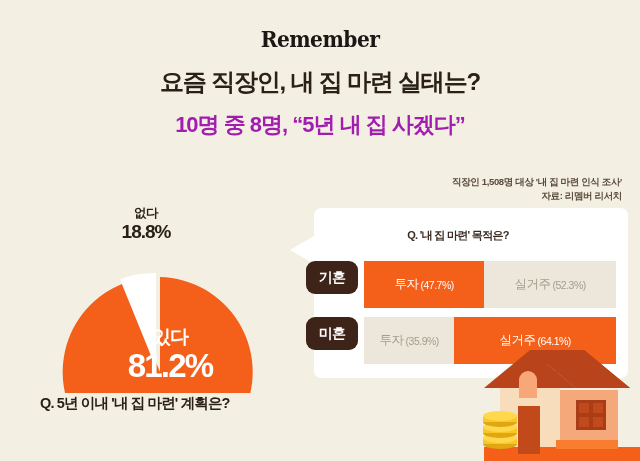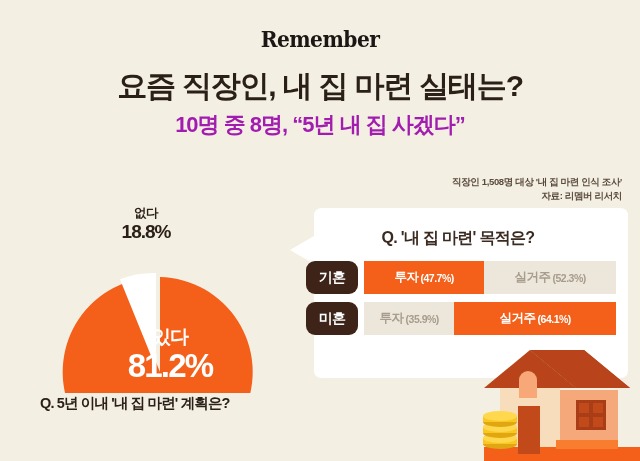--- a/index.html
+++ b/index.html
@@ -39,21 +39,21 @@
     transform: scaleX(0.92);
   }
 
   
   .headline {
     position: absolute;
     top: 66px;
     left: 0;
     width: 640px;
     text-align: center;
-    font-size: 30px;
+    font-size: 24px;
     font-weight: 700;
     letter-spacing: -1.2px;
     color: #2b2018;
   }
   .subhead {
     position: absolute;
     top: 110px;
     left: 0;
     width: 640px;
     text-align: center;
@@ -149,37 +149,37 @@
     height: 172px;
   }
   .bubble-svg { position: absolute; left: 0; top: 0; }
 
   .bubble-title {
     position: absolute;
     left: 0;
     top: 22px;
     width: 340px;
     text-align: center;
-    font-size: 16px;
+    font-size: 11px;
     font-weight: 700;
     letter-spacing: -0.7px;
     color: #3b2a20;
   }
 
   .bars {
     position: absolute;
     left: 18px;
     top: 55px;
     width: 310px;
   }
   .bar-row {
     display: flex;
     align-items: center;
     height: 33px;
-    margin-bottom: 8px;
+    margin-bottom: 23px;
   }
   .chip {
     flex: 0 0 auto;
     width: 52px;
     height: 33px;
     border-radius: 9px;
     background: #3d2318;
     color: #ffffff;
     font-size: 14px;
     font-weight: 700;
@@ -189,25 +189,25 @@
     justify-content: center;
     margin-right: 6px;
   }
   .track {
     flex: 1 1 auto;
     display: flex;
     height: 33px;
     position: relative;
   }
   .seg {
-    height: 33px;
+    height: 47px;
     display: flex;
     align-items: center;
     justify-content: center;
-    font-weight: 700;
+    font-weight: 400;
     letter-spacing: -0.5px;
     white-space: nowrap;
     overflow: hidden;
   }
   .seg .big { font-size: 12.5px; }
   .seg .small { font-size: 10.5px; margin-left: 2px; }
   .seg-on {
     background: #f4601a;
     color: #ffffff;
   }

